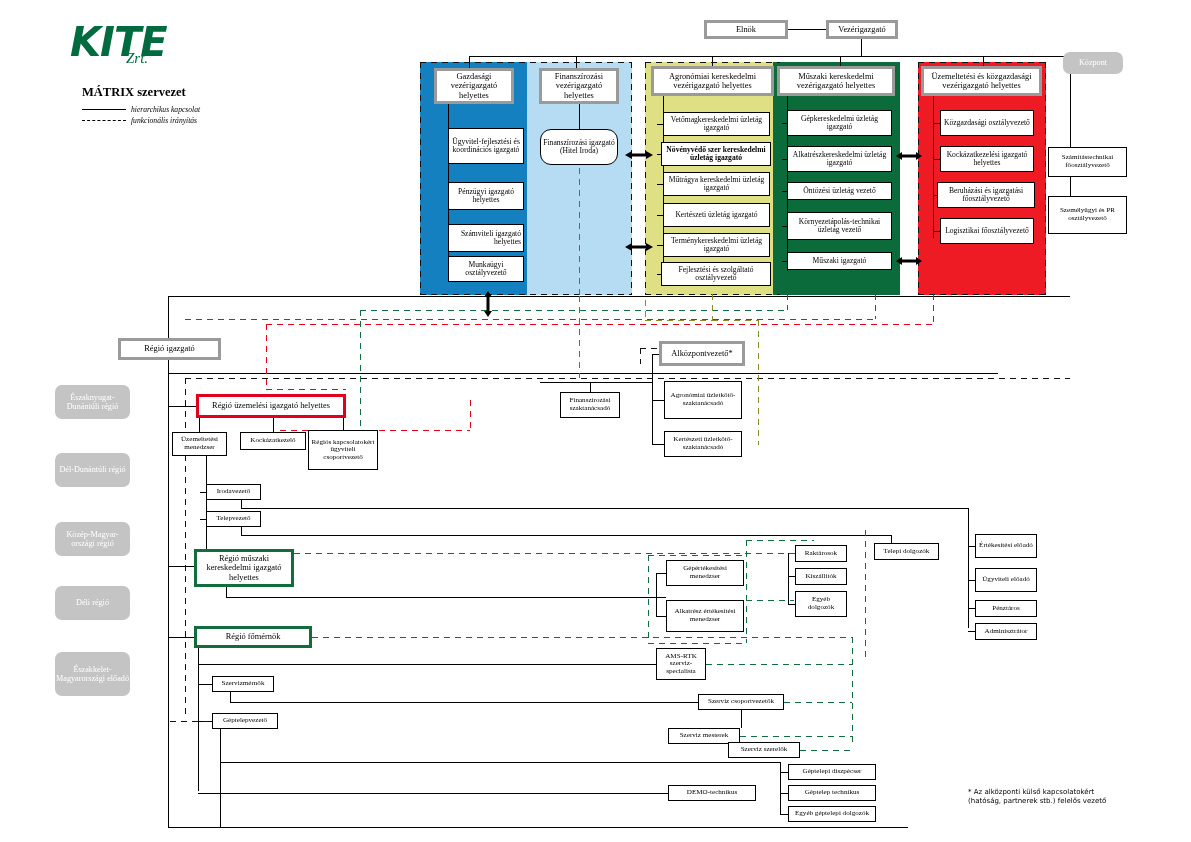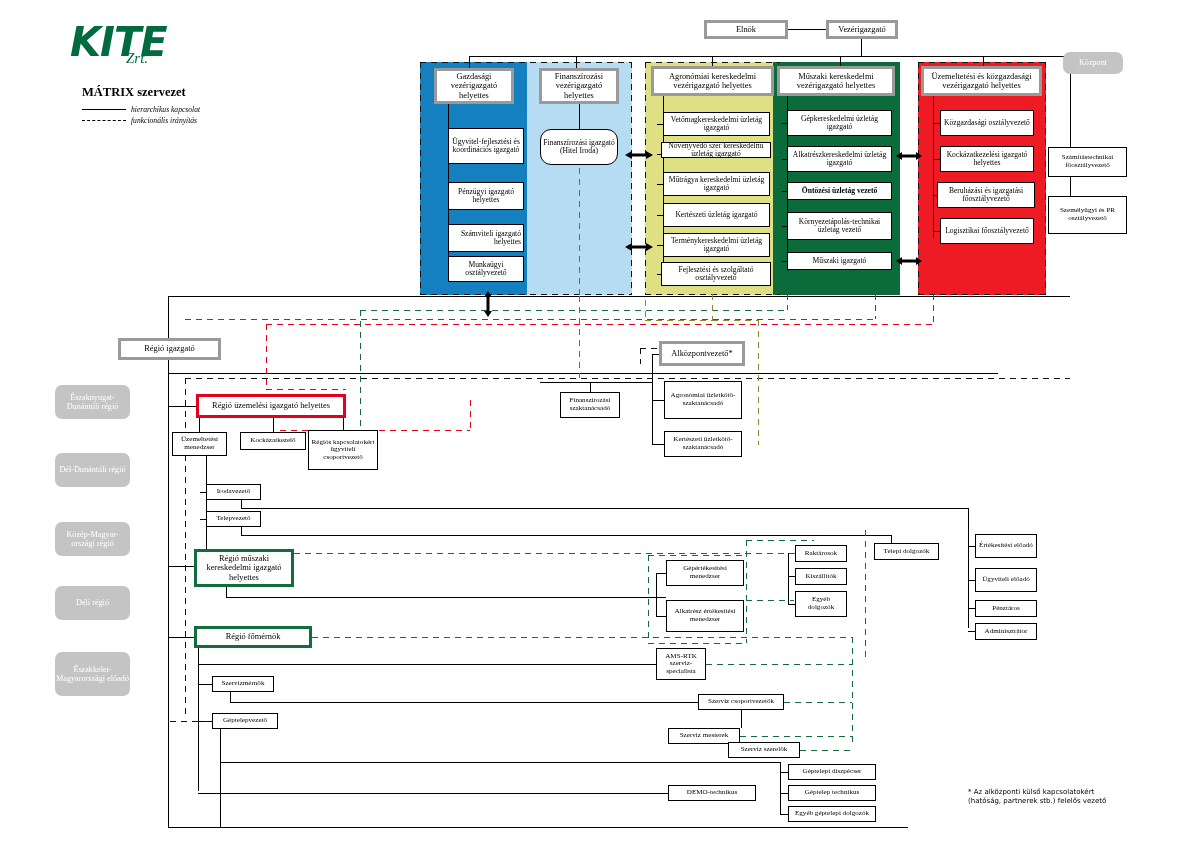--- a/index.html
+++ b/index.html
@@ -167,37 +167,37 @@
   <div class="ln lnh" style="left:448px;top:269px;width:6px;"></div>
 
   <div class="gnode" style="left:539px;top:68px;width:80px;height:36px;">Finanszírozási vezérigazgató helyettes</div>
   <div class="ln lnv" style="left:579px;top:104px;height:25px;"></div>
   <div class="node sm" style="left:540px;top:129px;width:78px;height:36px;border-radius:11px;">Finanszírozási igazgató (Hitel Iroda)</div>
   <div class="dv" style="left:579px;top:168px;height:127px;color:#1580c0;"></div>
 
   <div class="gnode" style="left:651px;top:66px;width:123px;height:30px;">Agronómiai kereskedelmi vezérigazgató helyettes</div>
   <div class="ln lnv" style="left:663px;top:96px;height:186px;"></div>
   <div class="node sm" style="left:663px;top:112px;width:107px;height:24px;">Vetőmagkereskedelmi üzletág igazgató</div>
-  <div class="node sm" style="left:661px;top:142px;width:110px;height:16px;">Növényvédő szer kereskedelmi üzletág igazgató</div>
+  <div class="node sm" style="left:661px;top:142px;width:110px;height:24px;font-weight:bold;">Növényvédő szer kereskedelmi üzletág igazgató</div>
   <div class="node sm" style="left:663px;top:172px;width:107px;height:24px;">Műtrágya kereskedelmi üzletág igazgató</div>
   <div class="node sm" style="left:663px;top:203px;width:107px;height:24px;">Kertészeti üzletág igazgató</div>
   <div class="node sm" style="left:663px;top:233px;width:107px;height:24px;">Terménykereskedelmi üzletág igazgató</div>
   <div class="node sm" style="left:661px;top:262px;width:110px;height:24px;">Fejlesztési és szolgáltató osztályvezető</div>
   <div class="ln lnh" style="left:657px;top:124px;width:7px;"></div>
   <div class="ln lnh" style="left:657px;top:154px;width:5px;"></div>
   <div class="ln lnh" style="left:657px;top:184px;width:7px;"></div>
   <div class="ln lnh" style="left:657px;top:215px;width:7px;"></div>
   <div class="ln lnh" style="left:657px;top:245px;width:7px;"></div>
   <div class="ln lnh" style="left:657px;top:274px;width:5px;"></div>
 
   <div class="gnode" style="left:777px;top:66px;width:118px;height:30px;">Műszaki kereskedelmi vezérigazgató helyettes</div>
   <div class="ln lnv" style="left:787px;top:96px;height:175px;"></div>
   <div class="node sm" style="left:787px;top:110px;width:105px;height:26px;">Gépkereskedelmi üzletág igazgató</div>
   <div class="node sm" style="left:787px;top:146px;width:105px;height:26px;">Alkatrészkereskedelmi üzletág igazgató</div>
-  <div class="node sm" style="left:787px;top:182px;width:105px;height:18px;font-weight:bold;">Öntözési üzletág vezető</div>
+  <div class="node sm" style="left:787px;top:182px;width:105px;height:18px;">Öntözési üzletág vezető</div>
   <div class="node sm" style="left:787px;top:212px;width:105px;height:28px;">Környezetápolás-technikai üzletág vezető</div>
   <div class="node sm" style="left:787px;top:252px;width:105px;height:18px;">Műszaki igazgató</div>
   <div class="ln lnh" style="left:782px;top:123px;width:6px;"></div>
   <div class="ln lnh" style="left:782px;top:159px;width:6px;"></div>
   <div class="ln lnh" style="left:782px;top:191px;width:6px;"></div>
   <div class="ln lnh" style="left:782px;top:226px;width:6px;"></div>
   <div class="ln lnh" style="left:782px;top:261px;width:6px;"></div>
 
   <div class="gnode" style="left:921px;top:66px;width:121px;height:30px;">Üzemeltetési és közgazdasági vezérigazgató helyettes</div>
   <div class="ln lnv" style="left:933px;top:96px;height:142px;"></div>

